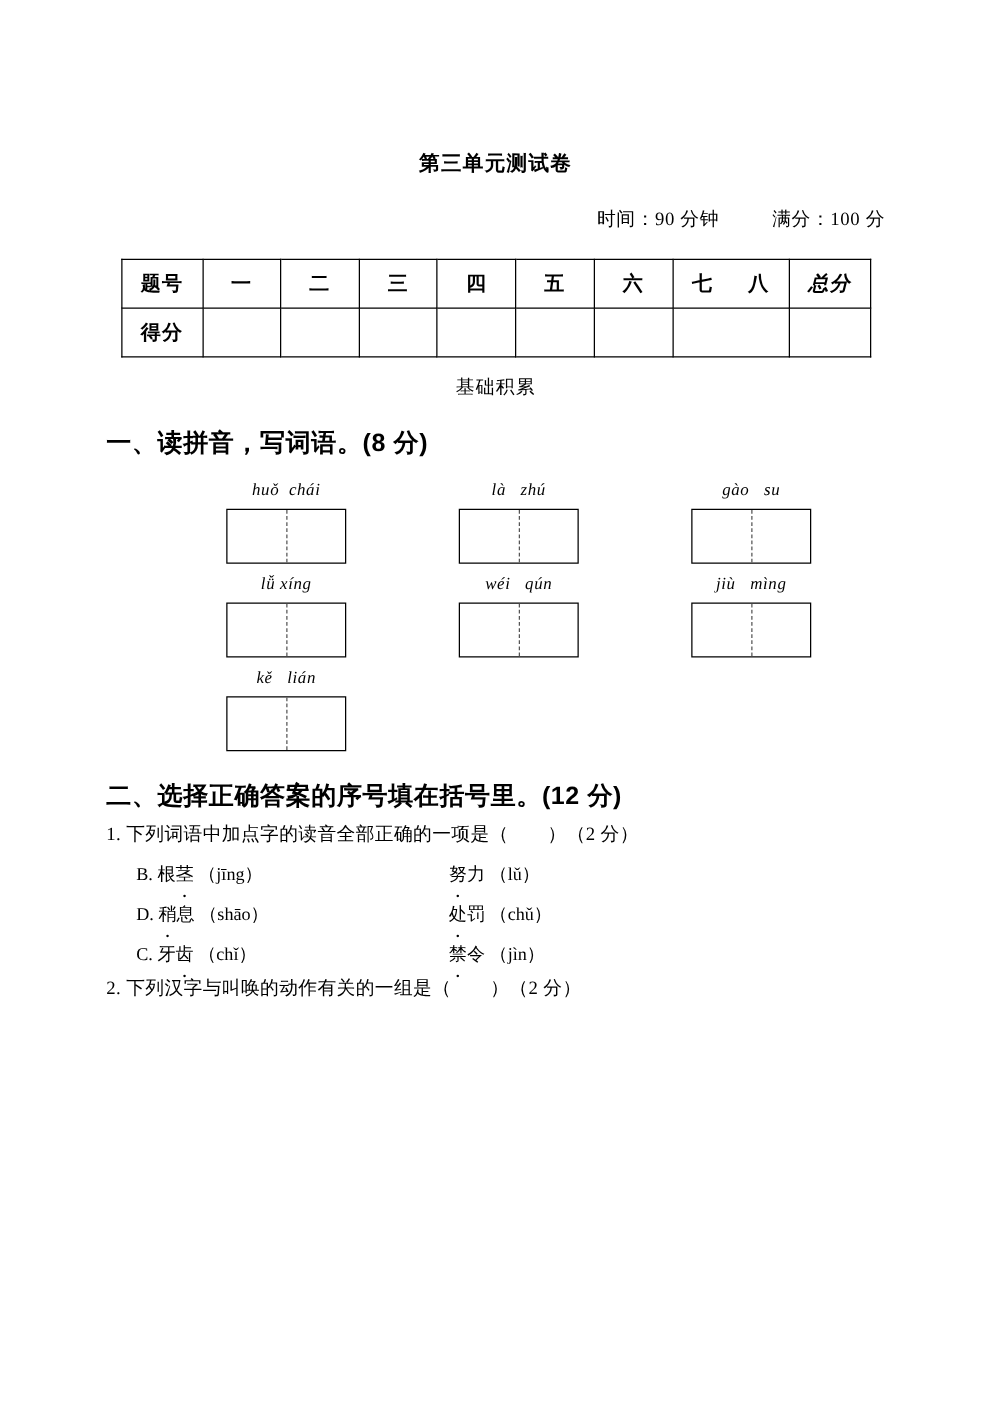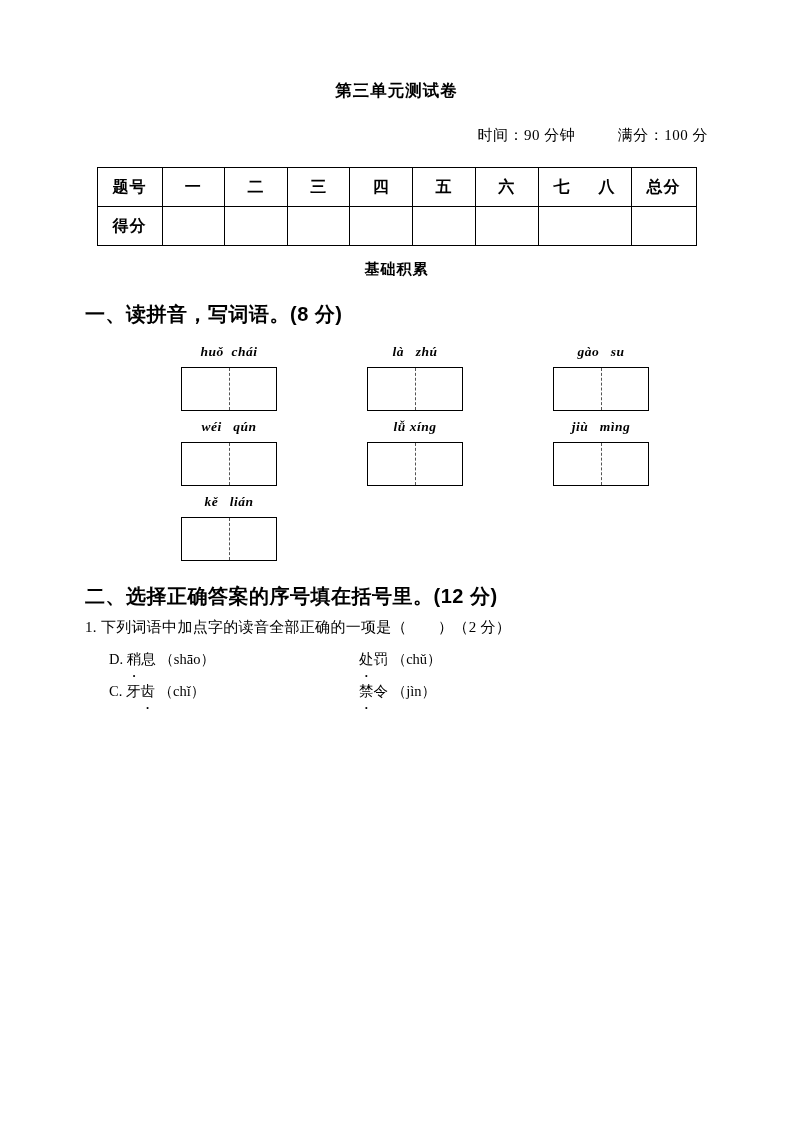--- a/index.html
+++ b/index.html
@@ -21,21 +21,21 @@
     box-sizing: border-box;
     padding: 0 85px;
     position: relative;
   }
   .doc-title {
     text-align: center;
     font-family: Liberation Sans, sans-serif;
     font-weight: bold;
     font-size: 16.5px;
     letter-spacing: 1px;
-    margin-top: 80px;
+    margin-top: 120px;
   }
   .doc-subline {
     text-align: right;
     font-size: 15px;
     margin-top: 24px;
     letter-spacing: 0.5px;
   }
   .doc-subline .gap {
     display: inline-block;
     width: 34px;
@@ -62,50 +62,50 @@
   }
   .score-table td.num-cell {
     font-weight: bold;
     font-size: 16px;
   }
   .score-table td.wide-cell {
     width: 90px;
   }
   .score-table td.total-cell {
     width: 62px;
+    font-style: italic;
   }
   .wide-inner {
     display: flex;
     justify-content: space-around;
     align-items: center;
   }
   .section-heading {
     text-align: center;
     font-family: "Liberation Sans", sans-serif;
-    font-weight: bold;
+    font-weight: normal;
     font-size: 15px;
     margin-top: 14px;
     letter-spacing: 1px;
   }
   .q-heading {
     font-family: "Liberation Sans", sans-serif;
     font-weight: bold;
     font-size: 20px;
     margin-top: 22px;
     letter-spacing: 0.5px;
   }
   
   .pinyin-block {
     margin-top: 16px;
   }
   .pinyin-row {
     display: flex;
     margin-left: 52px;
     margin-bottom: 8px;
-    font-weight: bold;
   }
   .pinyin-item {
     width: 186px;
   }
   .pinyin-text {
     font-family: "Liberation Serif", serif;
     font-size: 13.5px;
     font-style: italic;
     text-align: center;
     width: 96px;
@@ -226,25 +226,25 @@
         <div class="pinyin-text">là   zhú</div>
         <div class="tian-box"></div>
       </div>
       <div class="pinyin-item">
         <div class="pinyin-text">gào   su</div>
         <div class="tian-box"></div>
       </div>
     </div>
     <div class="pinyin-row">
       <div class="pinyin-item">
+        <div class="pinyin-text">lǚ xíng</div>
+        <div class="tian-box"></div>
+      </div>
+      <div class="pinyin-item">
         <div class="pinyin-text">wéi   qún</div>
-        <div class="tian-box"></div>
-      </div>
-      <div class="pinyin-item">
-        <div class="pinyin-text">lǚ xíng</div>
         <div class="tian-box"></div>
       </div>
       <div class="pinyin-item">
         <div class="pinyin-text">jiù   mìng</div>
         <div class="tian-box"></div>
       </div>
     </div>
     <div class="pinyin-row">
       <div class="pinyin-item">
         <div class="pinyin-text">kě   lián</div>
@@ -259,20 +259,31 @@
   <div class="q-item">
     <span class="num">1.</span>
     <span>下列词语中加点字的读音全部正确的一项是（</span>
     <span class="blank-paren">&nbsp;&nbsp;&nbsp;&nbsp;</span>
     <span>）（2 分）</span>
   </div>
 
   <div class="options">
     <div class="opt-row">
       <div class="opt-left">
+        <span>B.</span>
+        <span>根</span><span class="dotted">茎</span>
+        <span>（jīng）</span>
+      </div>
+      <div>
+        <span class="dotted">努</span><span>力</span>
+        <span>（lǔ）</span>
+      </div>
+    </div>
+    <div class="opt-row">
+      <div class="opt-left">
         <span>D.</span>
         <span class="dotted">稍</span><span>息</span>
         <span>（shāo）</span>
       </div>
       <div>
         <span class="dotted">处</span><span>罚</span>
         <span>（chǔ）</span>
       </div>
     </div>
     <div class="opt-row">
@@ -281,14 +292,20 @@
         <span>牙</span><span class="dotted">齿</span>
         <span>（chǐ）</span>
       </div>
       <div>
         <span class="dotted">禁</span><span>令</span>
         <span>（jìn）</span>
       </div>
     </div>
   </div>
 
+  <div class="q-item">
+    <span class="num">2.</span>
+    <span>下列汉字与叫唤的动作有关的一组是（</span>
+    <span class="blank-paren">&nbsp;&nbsp;&nbsp;&nbsp;</span>
+    <span>）（2 分）</span>
+  </div>
 
 </div>
 
 </body></html>

